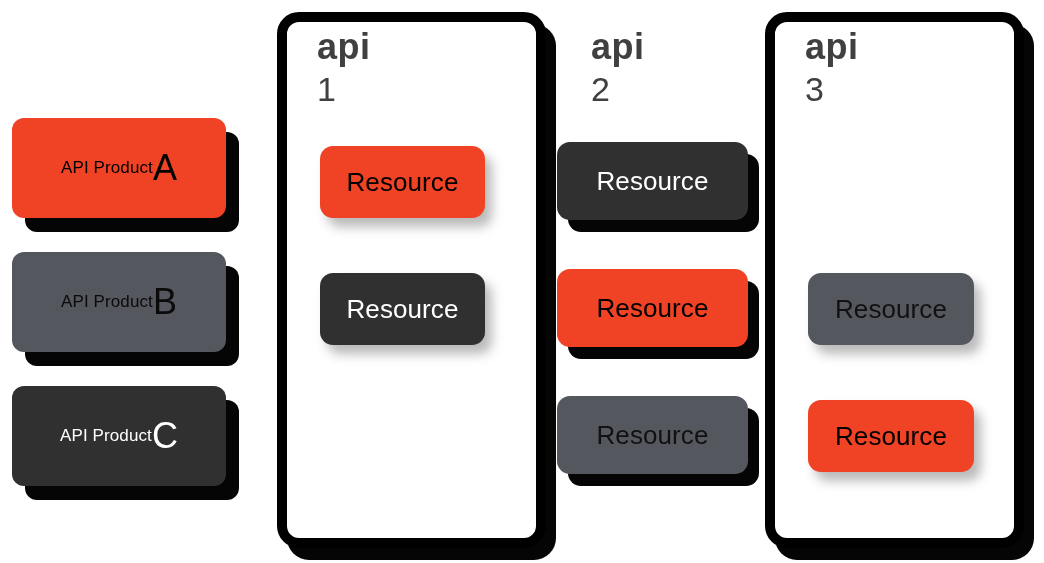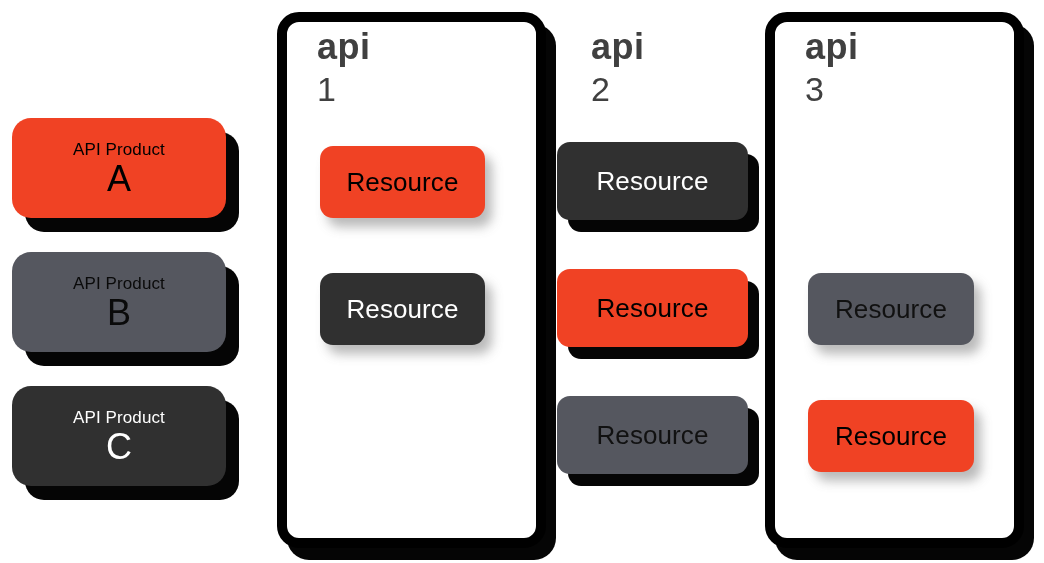--- a/index.html
+++ b/index.html
@@ -26,24 +26,24 @@
     left: 0px;
     top: 0px;
     width: 262px;
     height: 563px;
   }
 
   .product-card {
     position: absolute;
     left: 12px;
     width: 214px;
-    border-radius: 19px;
+    border-radius: 12px;
     box-sizing: border-box;
     display: flex;
-    flex-direction: column;
+    flex-direction: row;
     align-items: center;
     justify-content: center;
     box-shadow: 13px 14px 0 0 #050505;
     text-align: center;
   }
   .product-card .pc-top {
     font-size: 17px;
     line-height: 22px;
     letter-spacing: 0.1px;
   }

